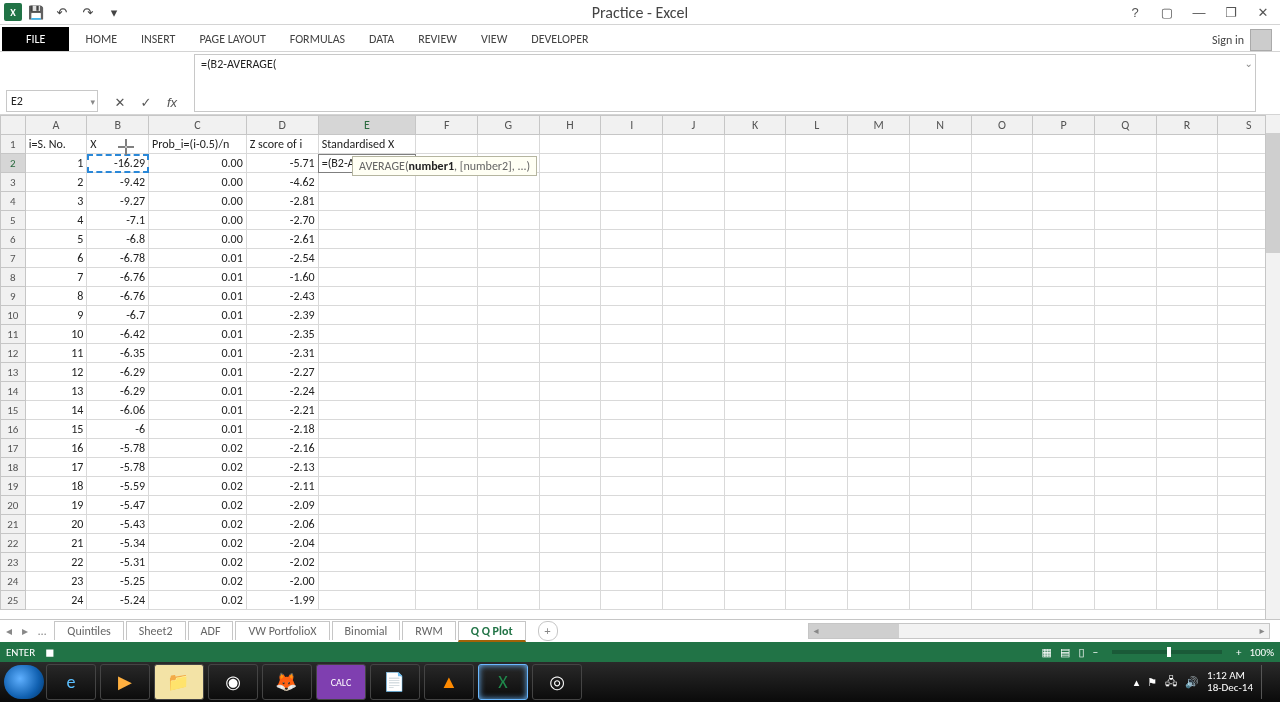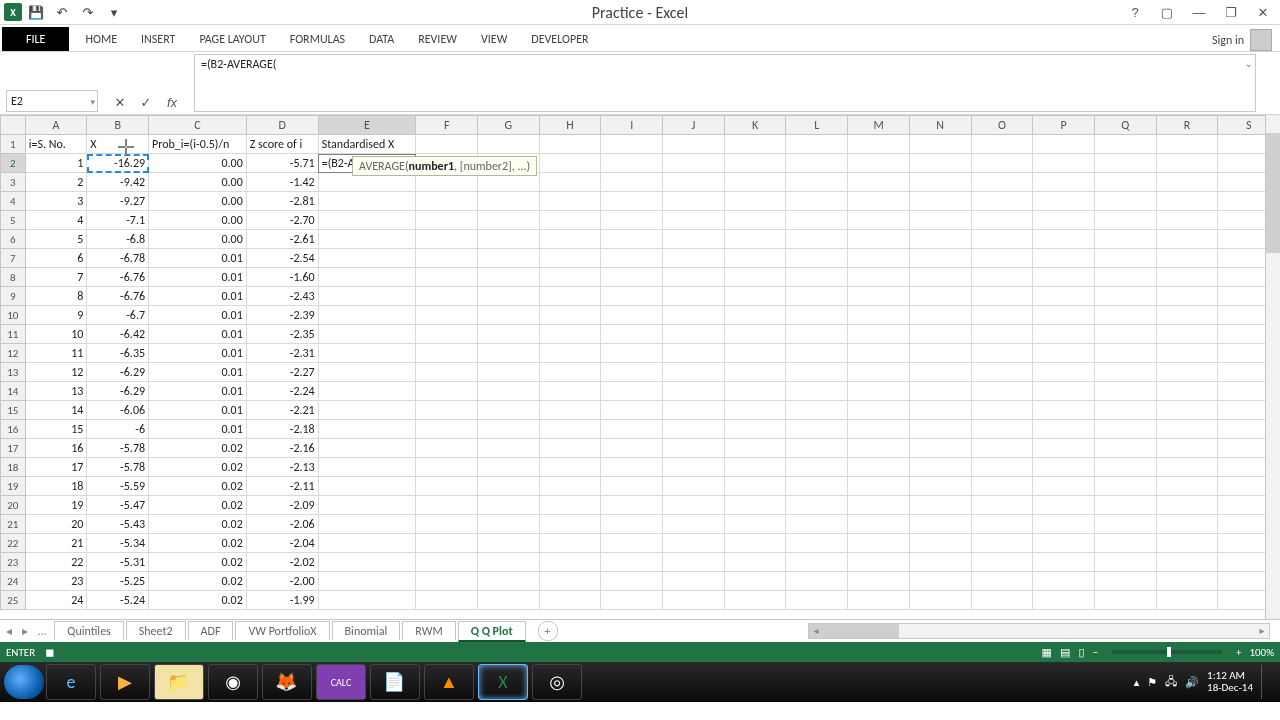--- a/index.html
+++ b/index.html
@@ -51,21 +51,21 @@
 }
 .cursor-plus::before,.cursor-plus::after{
   content:"";position:absolute;background:transparent;
 }
 .cursor-plus svg{display:block}
 
 .sheettabs{height:22px;border-top:1px solid #c6c6c6;display:flex;align-items:center;padding:0 6px;font-size:12px;position:relative}
 .sheettabs .nav{color:#888;margin-right:10px}
 .sheettabs .dots{color:#888;margin-right:8px}
 .stab{padding:2px 12px;border:1px solid #c6c6c6;border-bottom:none;margin-right:2px;background:#fff;color:#666}
-.stab.active{background:#fff;border-bottom:2px solid #14532d;color:#217346;font-weight:bold}
+.stab.active{background:#fff;border-bottom:2px solid #a16207;color:#217346;font-weight:bold}
 .addsheet{width:18px;height:18px;border:1px solid #c6c6c6;border-radius:9px;display:flex;align-items:center;justify-content:center;margin-left:10px;color:#888}
 .hscroll{position:absolute;right:10px;top:3px;width:460px;height:14px;border:1px solid #c6c6c6;background:#f2f2f2}
 .hscroll .thumb{width:90px;height:100%;background:#cfcfcf}
 .hscroll .arrow{position:absolute;top:0;width:14px;height:12px;color:#888;font-size:10px;display:flex;align-items:center;justify-content:center}
 .hscroll .la{left:0}.hscroll .ra{right:0}
 
 .statusbar{height:20px;background:#217346;color:#fff;display:flex;align-items:center;padding:0 6px;font-size:11px}
 .statusbar .mode{margin-right:10px}
 .statusbar .views{margin-left:auto;display:flex;align-items:center;gap:8px}
 .statusbar .slider{width:110px;height:4px;background:#1a5a38;position:relative;margin:0 6px}
@@ -227,21 +227,21 @@
           <td></td>
           <td></td>
           <td></td>
           <td></td>
         </tr>
         <tr>
           <td class="rowh">3</td>
           <td class="num">2</td>
           <td class="num">-9.42</td>
           <td class="num">0.00</td>
-          <td class="num">-1.42</td>
+          <td class="num">-4.62</td>
           <td></td>
           <td></td>
           <td></td>
           <td></td>
           <td></td>
           <td></td>
           <td></td>
           <td></td>
           <td></td>
           <td></td>

